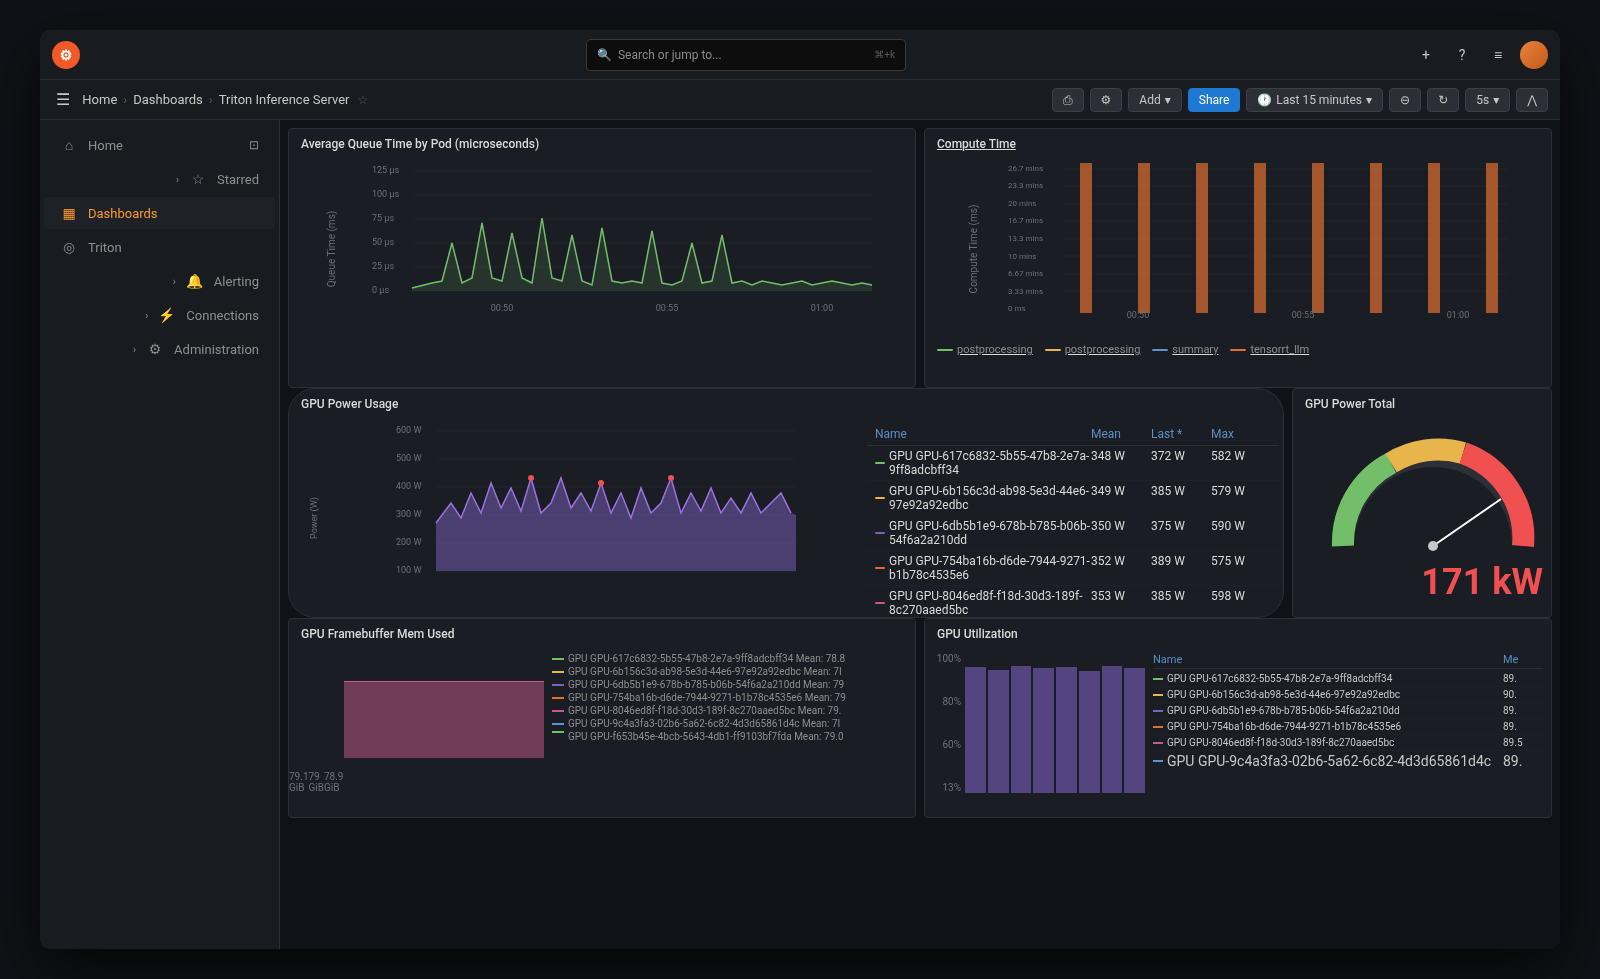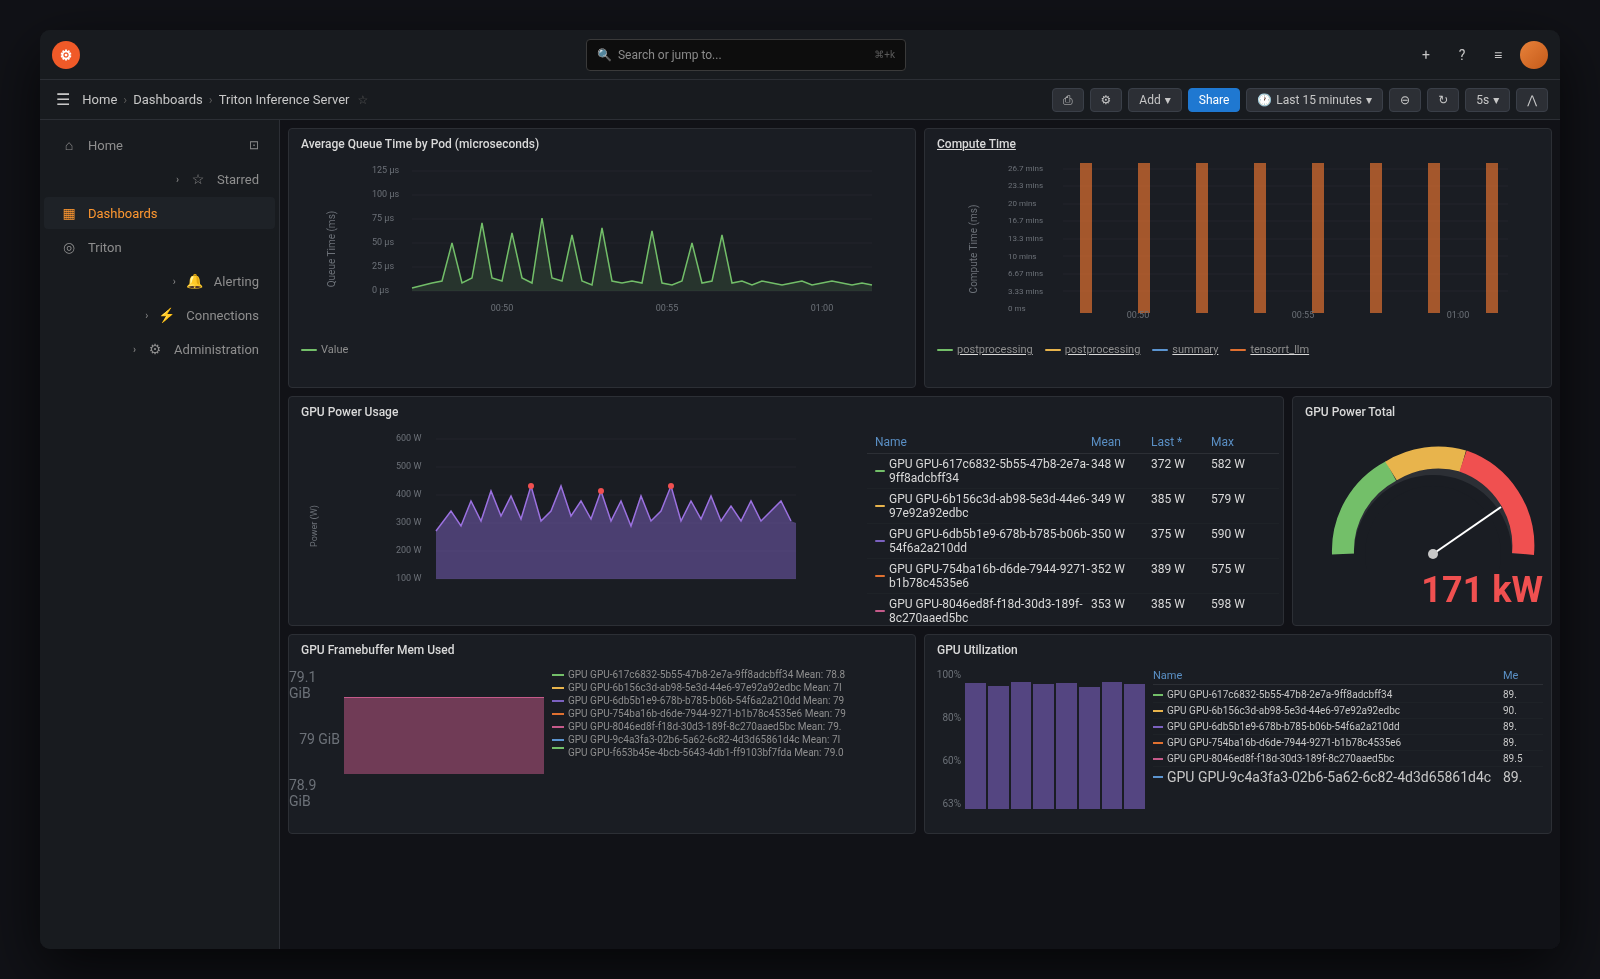--- a/index.html
+++ b/index.html
@@ -166,21 +166,20 @@
     .dashboard {
       flex: 1;
       background: #111217;
       overflow-y: auto;
       overflow-x: hidden;
     }
     .dashboard-grid {
       padding: 8px;
       display: flex;
       flex-direction: column;
-      gap: 8px;
     }
     .panel {
       background: #1a1d23;
       border: 1px solid #2c2f35;
       border-radius: 4px;
       overflow: hidden;
     }
     .panel-header {
       padding: 8px 12px;
       font-size: 12px;
@@ -195,21 +194,21 @@
       height: 260px;
     }
     .row-1 .panel-left { flex: 1; }
     .row-1 .panel-right { flex: 1; text-decoration: underline; }
     
     .row-2 {
       display: flex;
       gap: 8px;
       height: 230px;
     }
-    .row-2 .panel-main { flex: 1; }
+    .row-2 .panel-main { flex: 1; border-radius: 27px; }
     .row-2 .panel-gauge { width: 260px; }
     
     .row-3 {
       display: flex;
       gap: 8px;
       height: 200px;
     }
     .row-3 .panel-left { flex: 1; }
     .row-3 .panel-right { flex: 1; }
     
@@ -400,26 +399,20 @@
 
                   <polyline points="40,125 60,120 70,118 80,80 90,120 100,115 110,60 120,115 130,118 140,70 150,115 160,120 170,55 180,115 190,118 200,72 210,118 220,122 230,65 240,118 250,120 260,118 270,120 280,68 290,120 300,122 310,118 320,80 330,120 340,118 350,72 360,120 370,118 380,122 390,118 400,120 410,122 420,120 430,118 440,122 450,120 460,118 470,120 480,122 490,120 500,122" fill="none" stroke="#73bf69" stroke-width="1.5"></polyline>
 
                   <polygon points="40,128 40,125 60,120 70,118 80,80 90,120 100,115 110,60 120,115 130,118 140,70 150,115 160,120 170,55 180,115 190,118 200,72 210,118 220,122 230,65 240,118 250,120 260,118 270,120 280,68 290,120 300,122 310,118 320,80 330,120 340,118 350,72 360,120 370,118 380,122 390,118 400,120 410,122 420,120 430,118 440,122 450,120 460,118 470,120 480,122 490,120 500,122 500,128" fill="rgba(115,191,105,0.15)"></polygon>
 
                   <text x="130" y="148" font-size="9" fill="#6c7178" text-anchor="middle">00:50</text>
                   <text x="295" y="148" font-size="9" fill="#6c7178" text-anchor="middle">00:55</text>
                   <text x="450" y="148" font-size="9" fill="#6c7178" text-anchor="middle">01:00</text>
                 </svg>
               </div>
-              <div class="chart-legend">
-                <div class="legend-item">
-                  <div class="legend-dot" style="background:#73bf69;"></div>
-                  <span>Value</span>
-                </div>
-              </div>
             </div>
           </div>
 
           <div class="panel panel-right">
             <div class="panel-header">Compute Time</div>
             <div class="panel-body">
               <div class="chart-area" style="height:180px; position:relative;">
                 <span class="y-axis-label">Compute Time (ms)</span>
                 <svg class="chart-svg" height="155" viewBox="0 0 500 155">
 
@@ -576,21 +569,21 @@
               <div class="gauge-value">171 kW</div>
             </div>
           </div>
         </div>
 
         <div class="row-3">
 
           <div class="panel panel-left">
             <div class="panel-header">GPU Framebuffer Mem Used</div>
             <div style="display:flex; height:calc(100% - 30px);">
-              <div style="width:55px; display:flex; flex-direction:column; justify-content:space-between; padding:4px 4px 24px 0; align-items:flex-end; font-size:14px; color:#6c7178;">
+              <div style="width:55px; display:flex; flex-direction:row; justify-content:space-between; padding:4px 4px 24px 0; align-items:flex-end; font-size:10px; color:#6c7178;">
                 <span>79.1 GiB</span>
                 <span>79 GiB</span>
                 <span>78.9 GiB</span>
               </div>
               <div style="flex:0 0 200px; position:relative; overflow:hidden;">
 
                 <div style="position:absolute; top:4px; left:0; right:0; bottom:24px; background:#1a1d23;">
                   <div style="position:absolute; top:20%; left:0; right:0; height:55%; background:rgba(197,90,138,0.5); border-top:1px solid #c55a8a;"></div>
                 </div>
               </div>
@@ -627,21 +620,21 @@
             </div>
           </div>
 
           <div class="panel panel-right">
             <div class="panel-header">GPU Utilization</div>
             <div style="display:flex; height:calc(100% - 30px);">
               <div style="width:40px; display:flex; flex-direction:column; justify-content:space-between; padding:4px 4px 24px 0; align-items:flex-end; font-size:10px; color:#6c7178;">
                 <span>100%</span>
                 <span>80%</span>
                 <span>60%</span>
-                <span>63%</span>
+                <span>13%</span>
               </div>
 
               <div style="flex:0 0 180px; position:relative; overflow:hidden;">
                 <div style="position:absolute; top:4px; left:0; right:0; bottom:24px; display:flex; gap:2px; align-items:flex-end;">
                   <div style="flex:1; height:90%; background:rgba(123,97,192,0.6);"></div>
                   <div style="flex:1; height:88%; background:rgba(123,97,192,0.6);"></div>
                   <div style="flex:1; height:91%; background:rgba(123,97,192,0.6);"></div>
                   <div style="flex:1; height:89%; background:rgba(123,97,192,0.6);"></div>
                   <div style="flex:1; height:90%; background:rgba(123,97,192,0.6);"></div>
                   <div style="flex:1; height:87%; background:rgba(123,97,192,0.6);"></div>

